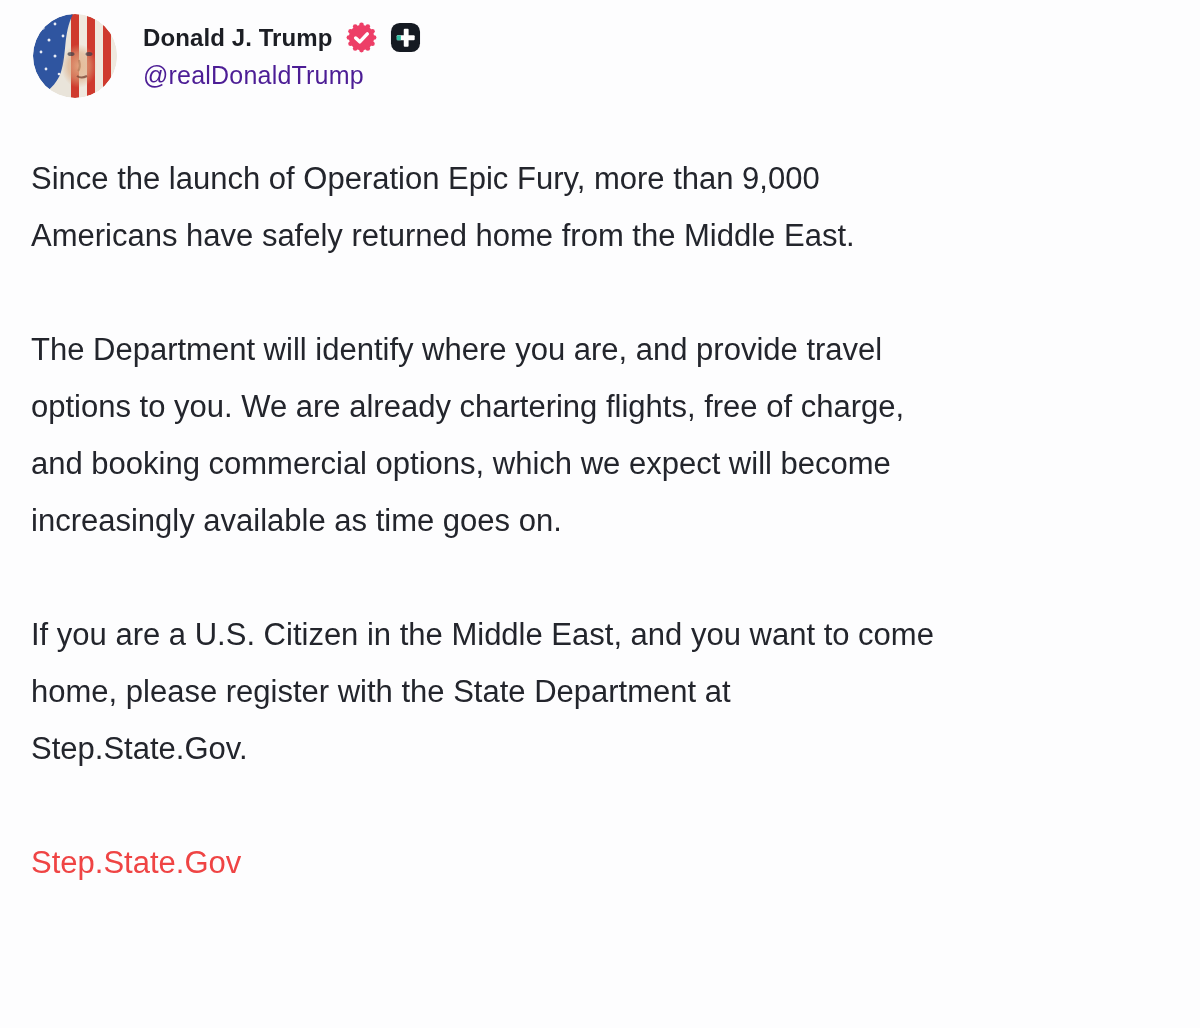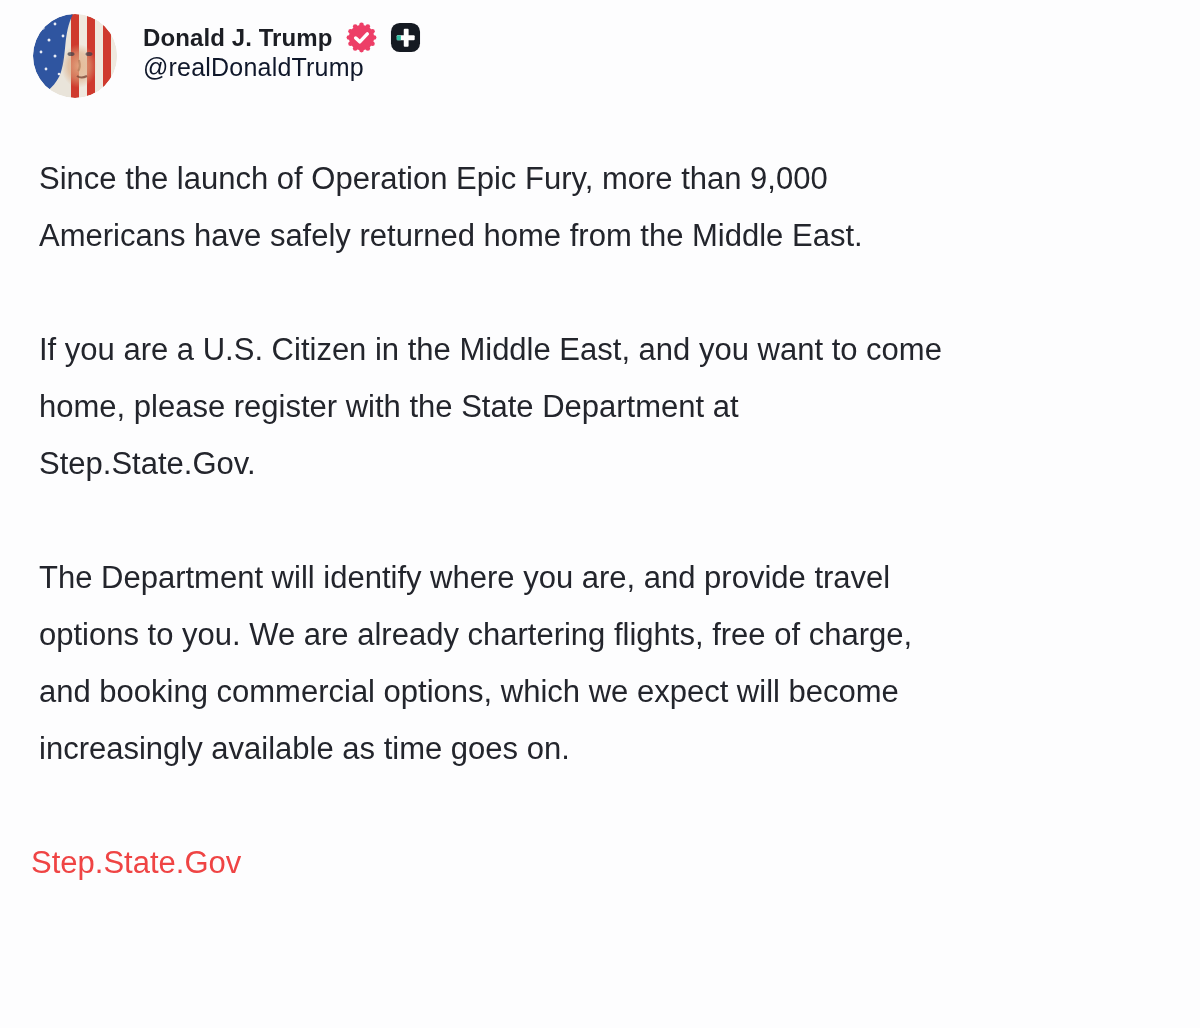--- a/index.html
+++ b/index.html
@@ -46,32 +46,33 @@
     color: #1c1e24;
     letter-spacing: 0.1px;
     cursor: pointer;
   }
   .badge {
     width: 31px;
     height: 31px;
     display: inline-block;
   }
   .handle {
+    margin-top: 8px;
     font-size: 25px;
-    color: #0f172a;
+    color: #4c1d95;
     letter-spacing: 0.2px;
   }
   
   .post-body {
     margin-top: 52px;
     margin-left: -2px;
     max-width: 1140px;
   }
   .para {
-    margin: 0 0 57px 8px;
+    margin: 0 0 57px 0;
     font-size: 31px;
     line-height: 57px;
     white-space: pre-line;
     color: #23252c;
   }
   .para.last { margin-bottom: 0; }
   .post-link {
     display: block;
     font-size: 31px;
     line-height: 57px;
@@ -163,23 +164,23 @@
           </svg>
         </span>
       </div>
       <div class="handle">@realDonaldTrump</div>
     </div>
   </div>
 
   <div class="post-body">
     <p class="para">Since the launch of Operation Epic Fury, more than 9,000
 Americans have safely returned home from the Middle East.</p>
-    <p class="para">If you are a U.S. Citizen in the Middle East, and you want to come
-home, please register with the State Department at
-Step.State.Gov.</p>
     <p class="para">The Department will identify where you are, and provide travel
 options to you. We are already chartering flights, free of charge,
 and booking commercial options, which we expect will become
 increasingly available as time goes on.</p>
+    <p class="para">If you are a U.S. Citizen in the Middle East, and you want to come
+home, please register with the State Department at
+Step.State.Gov.</p>
     <a class="post-link" href="#">Step.State.Gov</a>
   </div>
 
 </div>
 
 </body></html>

